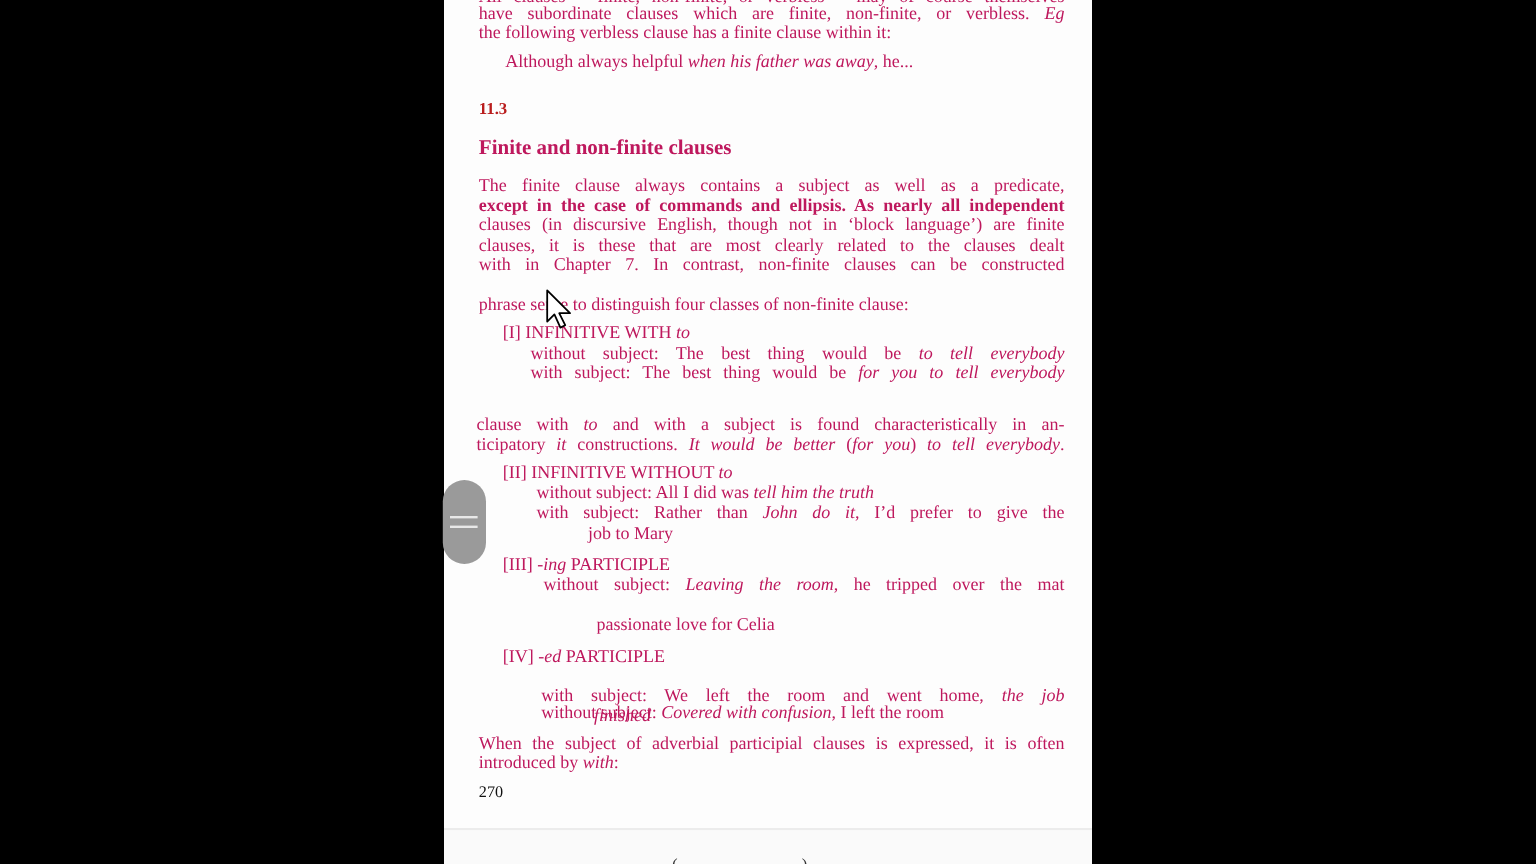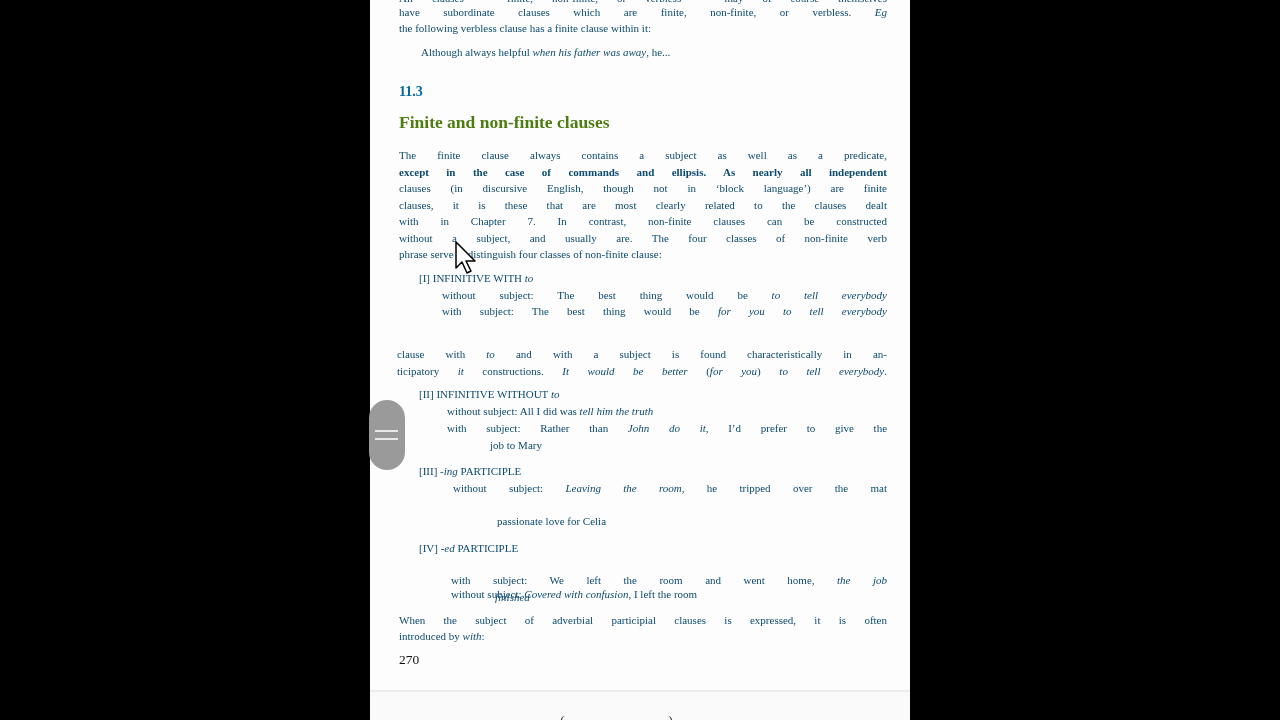--- a/index.html
+++ b/index.html
@@ -1,25 +1,25 @@
 <!DOCTYPE html>
 <html><head>
 <meta charset="utf-8">
 <style>
   html, body { margin:0; padding:0; }
   body { width:1280px; height:720px; background:#000; position:relative; overflow:hidden; }
   .page { position:absolute; left:370px; top:0; width:540px; height:720px; background:#fdfdfd; overflow:hidden; }
   .page-bottom-sep { position:absolute; left:0; top:690px; width:540px; height:2px; background:#ececec; }
   .next-page { position:absolute; left:0; top:692px; width:540px; height:28px; background:#fafafa; }
   .next-page-marks { position:absolute; left:190px; top:22px; font: 14px "Liberation Serif", serif; color:#333; letter-spacing:50px; }
-  .line { position:absolute; left:29px; width:488px; font-family:"Liberation Serif", "DejaVu Serif", serif; font-size:11px; color:#0c4a6e; white-space:nowrap; text-align:justify; text-align-last:justify; line-height:16px; }
+  .line { position:absolute; left:29px; width:488px; font-family:"Liberation Serif", "DejaVu Serif", serif; font-size:15px; color:#be185d; white-space:nowrap; text-align:justify; text-align-last:justify; line-height:16px; }
   .line.nojust { text-align:left; text-align-last:left; width:auto; }
   i { font-style:italic; }
-  .sec-num { position:absolute; left:29px; top:84px; font:bold 14px "Liberation Serif", serif; color:#0369a1; }
-  .sec-title { position:absolute; left:29px; top:112px; font:bold 17.5px "Liberation Serif", serif; color:#4d7c0f; }
+  .sec-num { position:absolute; left:29px; top:84px; font:bold 14px "Liberation Serif", serif; color:#b91c1c; }
+  .sec-title { position:absolute; left:29px; top:112px; font:bold 17.5px "Liberation Serif", serif; color:#be185d; }
   .page-num { position:absolute; left:29px; top:652px; font:13.5px "Liberation Serif", serif; color:#111; }
   .scroll-handle { position:absolute; left:369px; top:400px; width:36px; height:70px; background:#9a9a9a; border-radius:18px; cursor:grab; }
   .scroll-handle .bar { position:absolute; left:6px; width:23px; height:2px; background:#e8e8e8; }
   .cursor { position:absolute; left:454px; top:240px; width:28px; height:36px; }
 </style>
 </head>
 <body>
 
 <div class="page">
 
@@ -31,21 +31,20 @@
   <div class="line nojust" style="top:44px; left:51px;"><span>Although always helpful </span><i>when his father was away</i><span>, he...</span></div>
 
   <div class="sec-num">11.3</div>
   <div class="sec-title">Finite and non-finite clauses</div>
 
   <div class="line" style="top:147px;">The finite clause always contains a subject as well as a predicate,</div>
   <div class="line" style="top:164px;font-weight:bold;">except in the case of commands and ellipsis. As nearly all independent</div>
   <div class="line" style="top:180px;">clauses (in discursive English, though not in ‘block language’) are finite</div>
   <div class="line" style="top:197px;">clauses, it is these that are most clearly related to the clauses dealt</div>
   <div class="line" style="top:213px;">with in Chapter 7. In contrast, non-finite clauses can be constructed</div>
-  <div class="line" style="top:230px;">without a subject, and usually are. The four classes of non-finite verb</div>
   <div class="line nojust" style="top:246px;">phrase serve to distinguish four classes of non-finite clause:</div>
 
   <div class="line nojust" style="top:270px; left:49px;"><span>[I] INFINITIVE WITH </span><i>to</i></div>
   <div class="line" style="top:287px; left:72px; width:445px;"><span>without subject: The best thing would be </span><i>to tell everybody</i></div>
   <div class="line" style="top:303px; left:72px; width:445px;"><span>with subject: The best thing would be </span><i>for you to tell everybody</i></div>
 
   <div class="line" style="top:346px; left:27px; width:490px;"><span>clause with </span><i>to</i><span> and with a subject is found characteristically in an-</span></div>
   <div class="line" style="top:363px; left:27px; width:490px;"><span>ticipatory </span><i>it</i><span> constructions. </span><i>It would be better</i><span> (</span><i>for you</i><span>) </span><i>to tell everybody</i><span>.</span></div>
 
   <div class="line nojust" style="top:386px; left:49px;"><span>[II] INFINITIVE WITHOUT </span><i>to</i></div>

